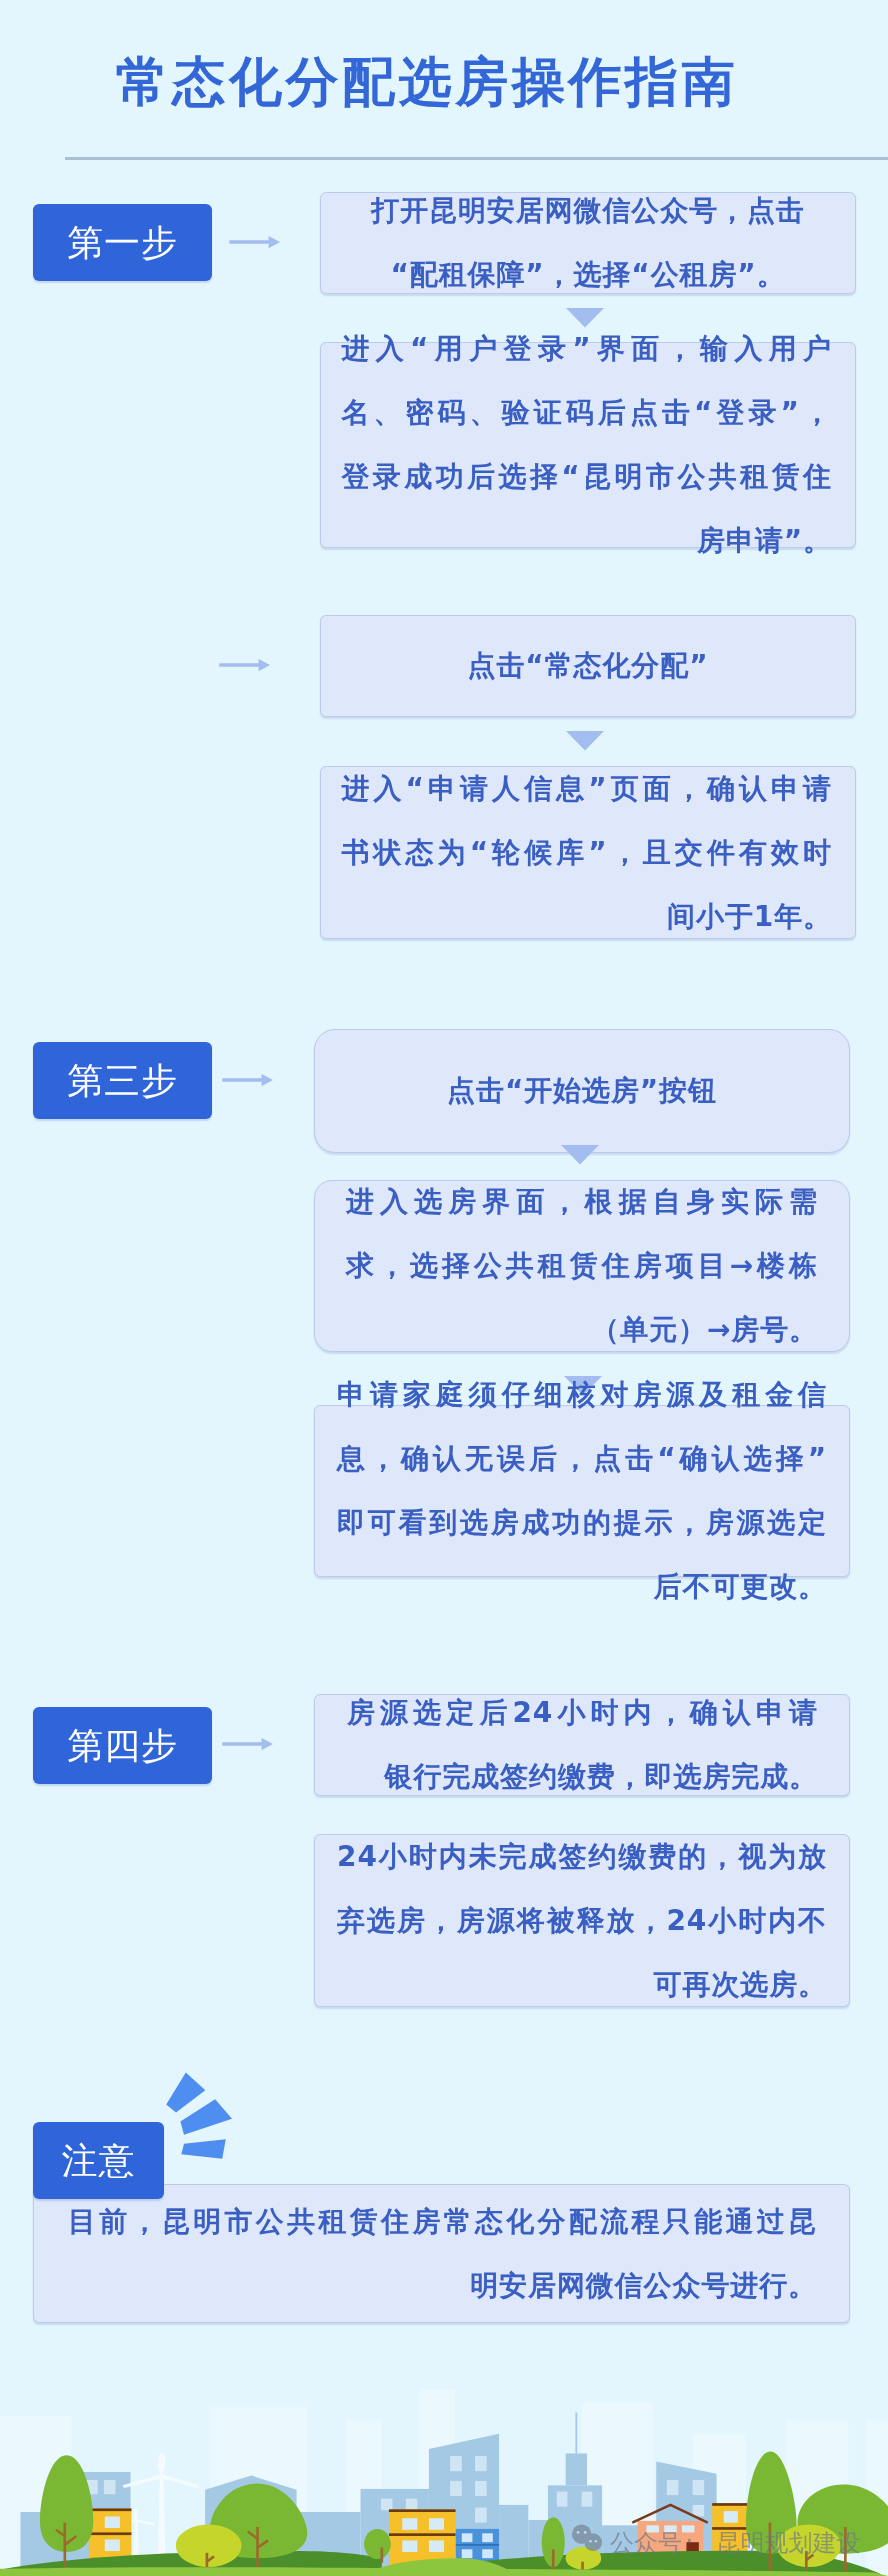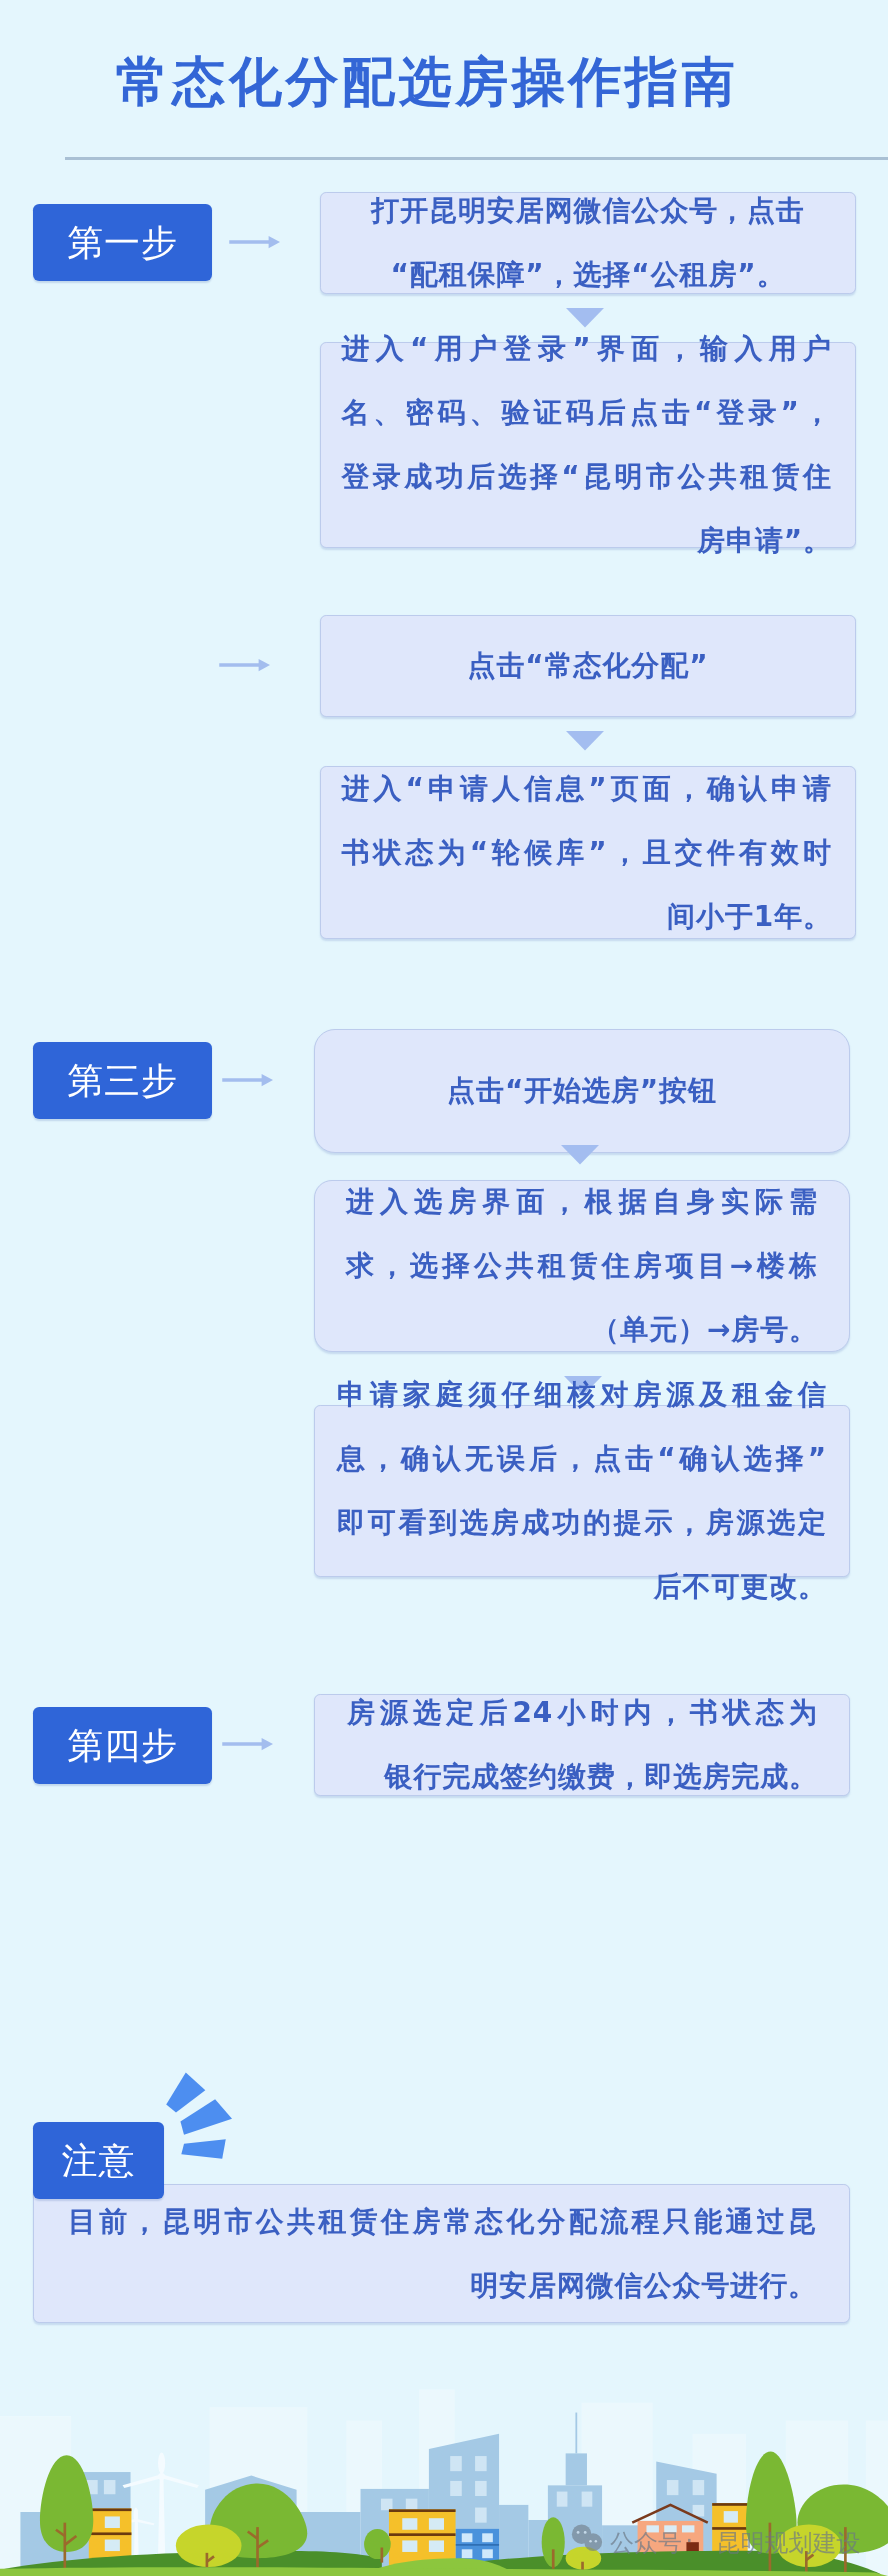--- a/index.html
+++ b/index.html
@@ -110,22 +110,27 @@
     <div class="ln j">即可看到选房成功的提示，房源选定</div>
     <div class="ln l">后不可更改。</div>
   </div>
 
   <div class="abs step-label" style="top:1707px;">第四步</div>
   <svg class="abs arrow-icon" style="left:222px; top:1737px;" viewBox="0 0 60 16">
     <line x1="0" y1="8" x2="48" y2="8" stroke="#a3bdee" stroke-width="4"></line>
     <polygon points="45,1 58,8 45,15" fill="#a3bdee"></polygon>
   </svg>
   <div class="abs box" style="left:314px; top:1694px; width:536px; height:102px; padding:0 31px 0 32px;">
-    <div class="ln j">房源选定后24小时内，书状态为</div>
+    <div class="ln j">房源选定后24小时内，确认申请</div>
     <div class="ln l">银行完成签约缴费，即选房完成。</div>
+  </div>
+  <div class="abs box" style="left:314px; top:1834px; width:536px; height:173px;">
+    <div class="ln j">24小时内未完成签约缴费的，视为放</div>
+    <div class="ln j">弃选房，房源将被释放，24小时内不</div>
+    <div class="ln l">可再次选房。</div>
   </div>
 
   <svg class="abs burst-icon" viewBox="180 2328 90 110">
     <polygon points="209,2333 231,2353 198,2378 187,2369" fill="#4d8ef0"></polygon>
     <polygon points="242,2363 261,2385 207,2403 203,2388" fill="#4d8ef0"></polygon>
     <polygon points="254,2408 250,2430 204,2425 207,2413" fill="#4d8ef0"></polygon>
   </svg>
   <div class="abs box" style="left:33px; top:2184px; width:817px; height:139px; padding:0 32px 0 34px;">
     <div class="ln j">目前，昆明市公共租赁住房常态化分配流程只能通过昆</div>
     <div class="ln l">明安居网微信公众号进行。</div>

